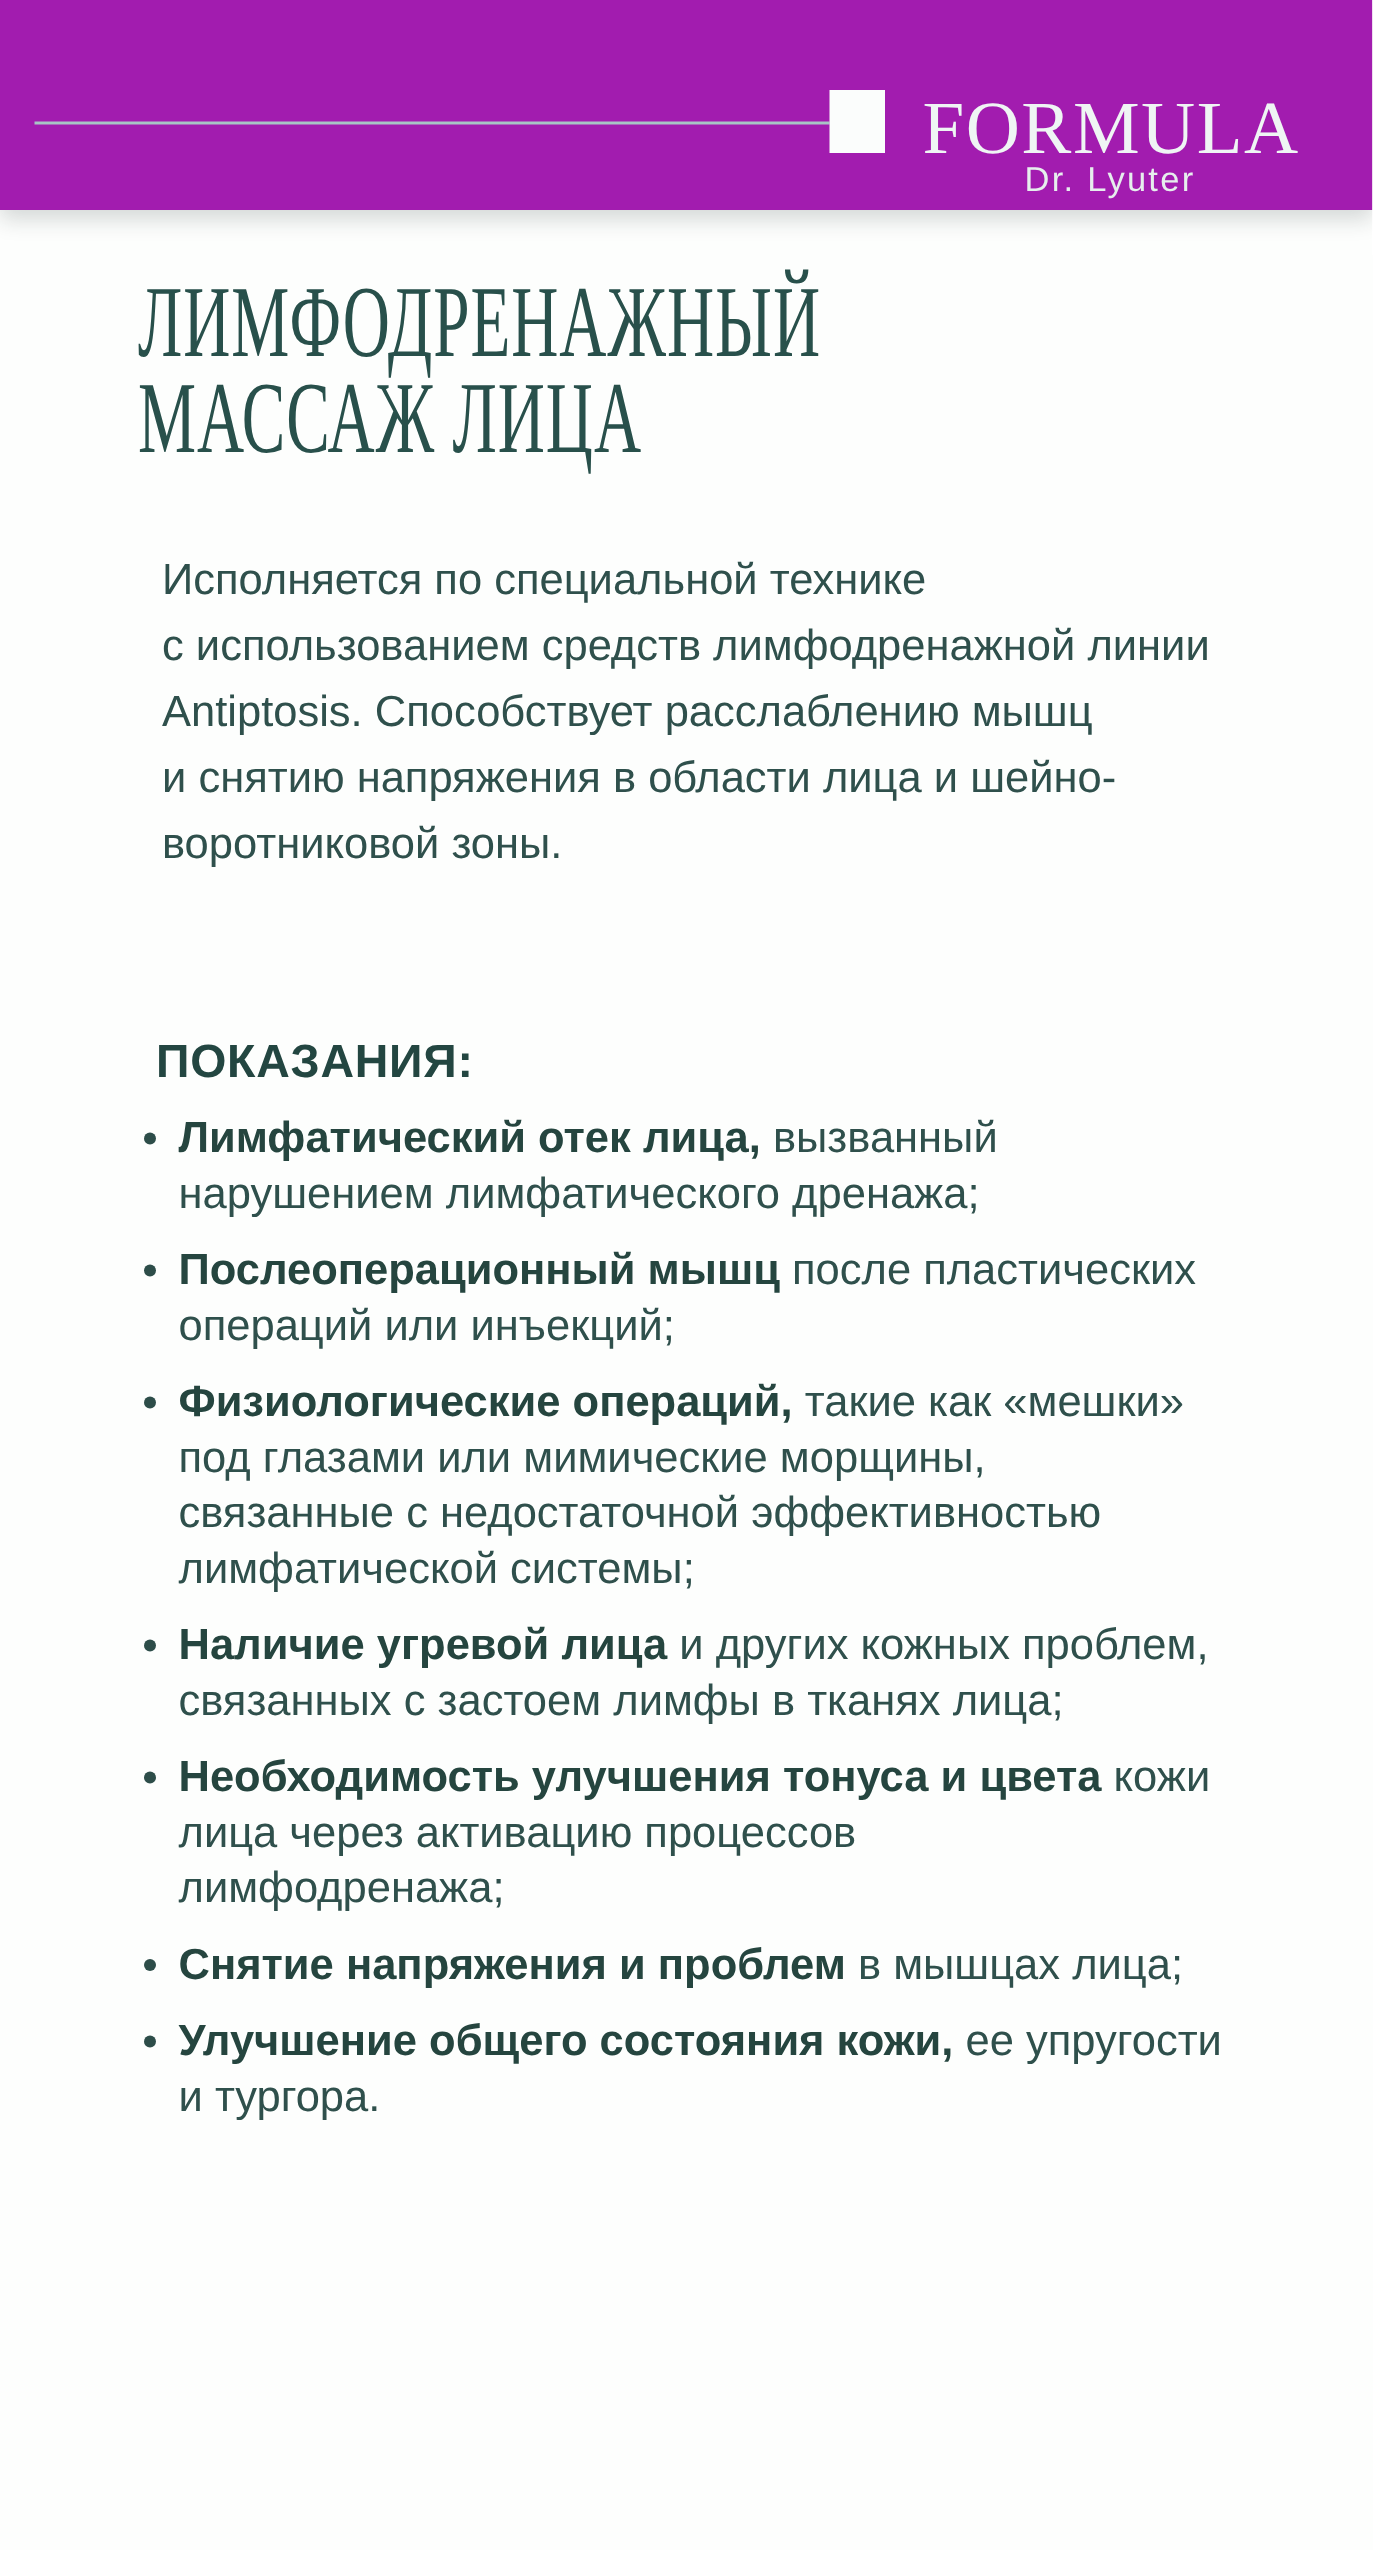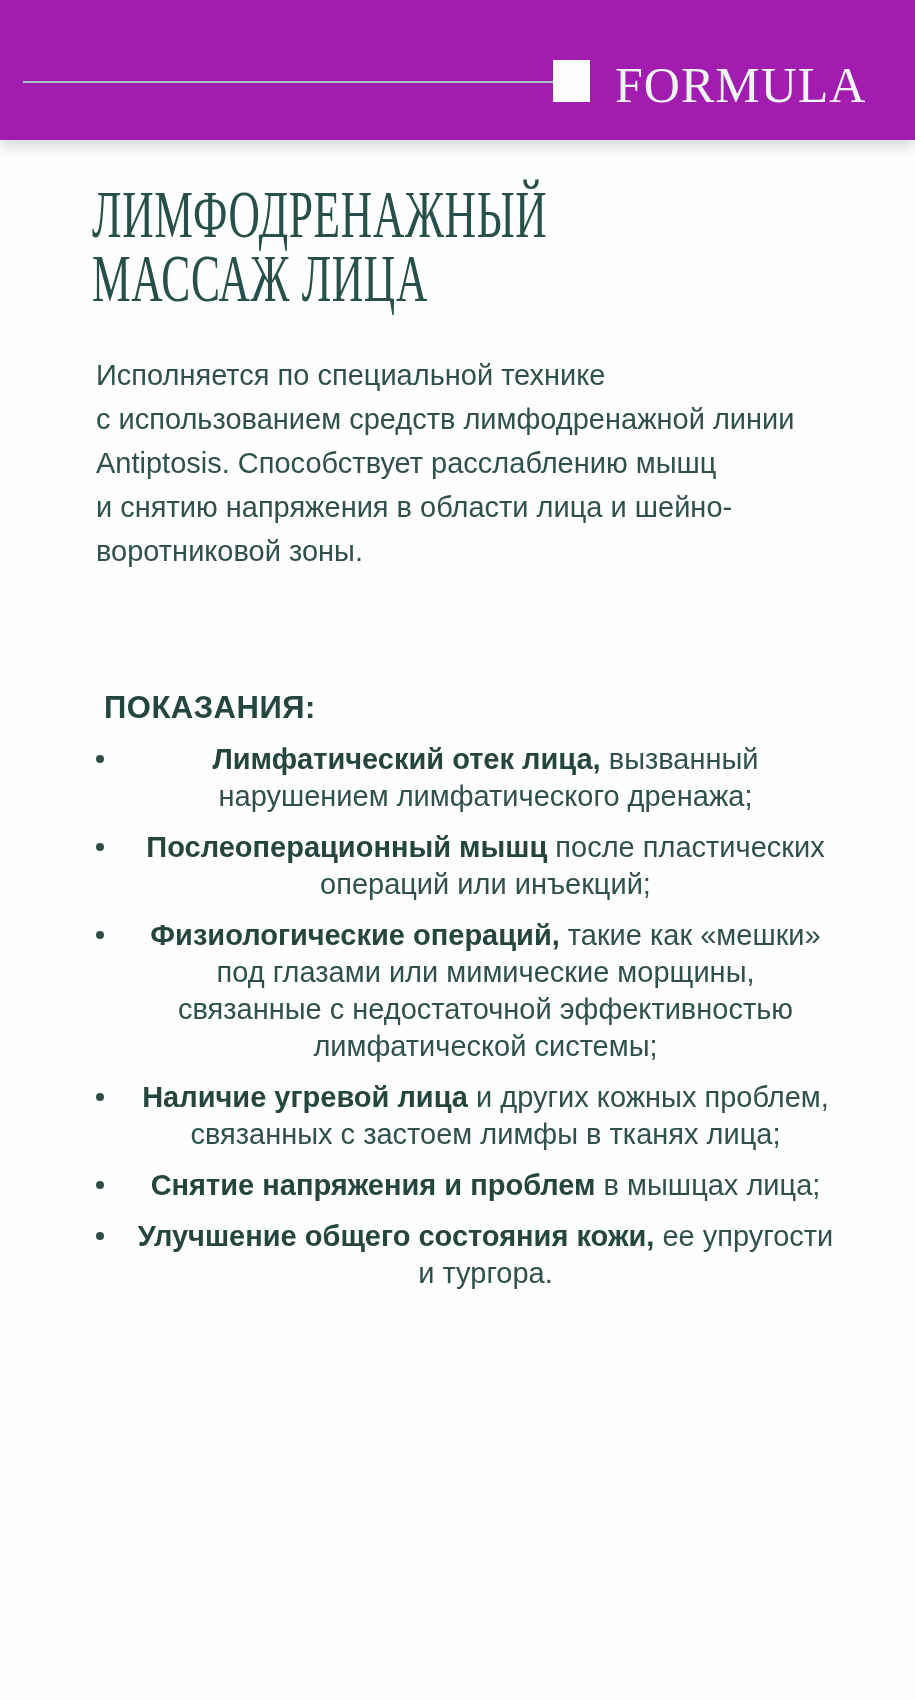--- a/index.html
+++ b/index.html
@@ -64,21 +64,21 @@
     font-weight: 500;
     color: #28504b;
     letter-spacing: 1px;
     white-space: pre-line;
     transform: scale(0.64, 1);
     transform-origin: left top;
   }
   .intro {
     position: absolute;
     left: 92px; top: 349px;
-    margin: 4px;
+    margin: 16px;
     width: 780px;
     font-size: 29px;
     line-height: 44px;
     color: #2f504c;
     white-space: pre-line;
   }
   .section-heading {
     position: absolute;
     left: 92px; top: 678px;
     margin: 12px;
@@ -86,21 +86,20 @@
     font-weight: 700;
     letter-spacing: 0.5px;
     color: #234641;
   }
   .indications {
     position: absolute;
     left: 92px; top: 741px;
     margin: 0; padding: 0;
     width: 760px;
     list-style: none;
-    text-align: center;
   }
   .indications li {
     position: relative;
     padding-left: 27px;
     margin-bottom: 14px;
     font-size: 29px;
     line-height: 37px;
     color: #2f504c;
     white-space: pre-line;
   }
@@ -117,20 +116,21 @@
 </style>
 </head>
 <body>
 
 <div class="canvas">
 
   <div class="header">
     <div class="header-rule"></div>
     <div class="logo-square"></div>
     <div class="logo-name">FORMULA</div>
+    <div class="logo-sub">Dr. Lyuter</div>
   </div>
 
   <h1 class="title">ЛИМФОДРЕНАЖНЫЙ
 МАССАЖ ЛИЦА</h1>
 
   <p class="intro">Исполняется по специальной технике
 с использованием средств лимфодренажной линии
 Antiptosis. Способствует расслаблению мышц
 и снятию напряжения в области лица и шейно-
 воротниковой зоны.</p>
@@ -141,18 +141,21 @@
     <li><span class="b">Лимфатический отек лица,</span><span class="r"> вызванный
 нарушением лимфатического дренажа;</span></li>
     <li><span class="b">Послеоперационный мышц</span><span class="r"> после пластических
 операций или инъекций;</span></li>
     <li><span class="b">Физиологические операций,</span><span class="r"> такие как «мешки»
 под глазами или мимические морщины,
 связанные с недостаточной эффективностью
 лимфатической системы;</span></li>
     <li><span class="b">Наличие угревой лица</span><span class="r"> и других кожных проблем,
 связанных с застоем лимфы в тканях лица;</span></li>
+    <li><span class="b">Необходимость улучшения тонуса и цвета</span><span class="r"> кожи
+лица через активацию процессов
+лимфодренажа;</span></li>
     <li><span class="b">Снятие напряжения и проблем</span><span class="r"> в мышцах лица;</span></li>
     <li><span class="b">Улучшение общего состояния кожи,</span><span class="r"> ее упругости
 и тургора.</span></li>
   </ul>
 
 </div>
 
 </body></html>

